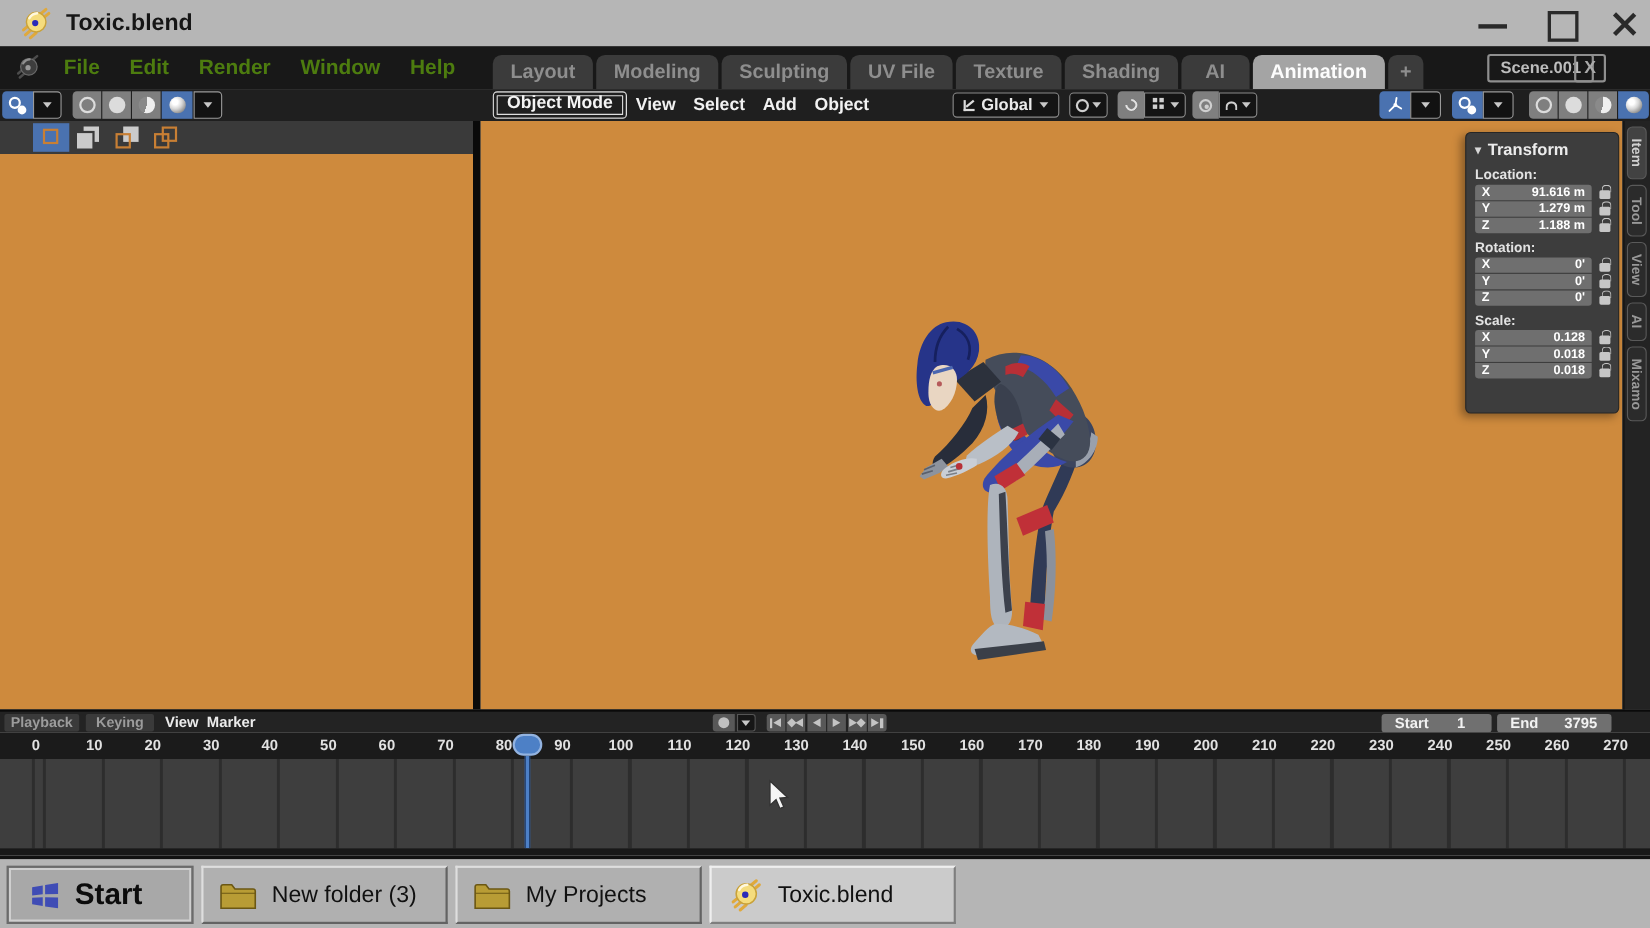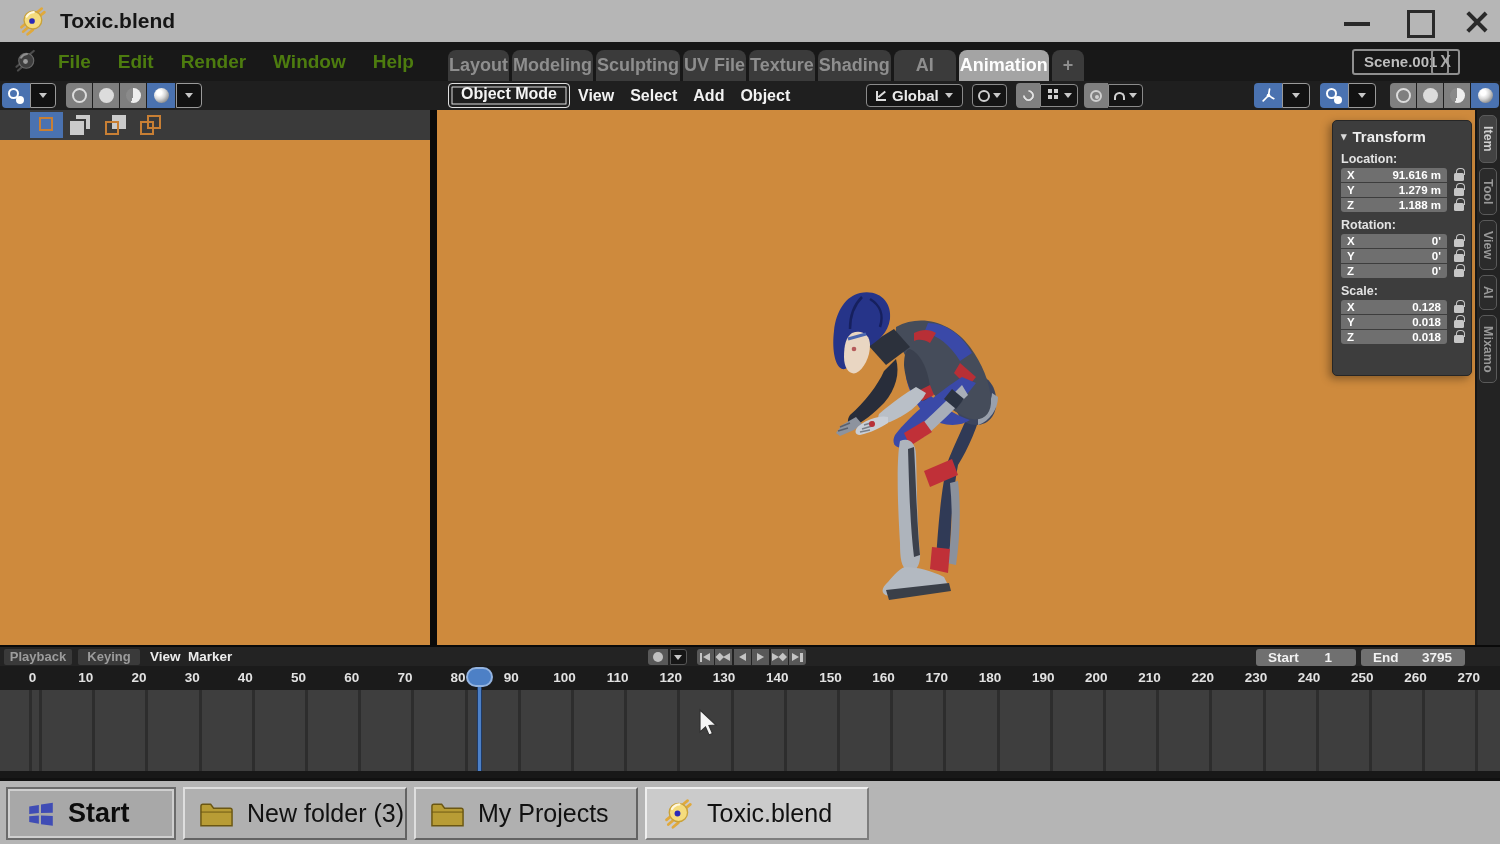--- a/index.html
+++ b/index.html
@@ -18,21 +18,21 @@
   #btn-close { left:1456px; }
   #btn-close i { position:absolute; left:19px; top:9px; width:3.5px; height:26px; background:#2a2a2a; }
   #btn-close i:first-child { transform:rotate(45deg); } #btn-close i:last-child { transform:rotate(-45deg); }
 
   
   #menubar { position:absolute; left:0; top:42px; width:1500px; height:39px; background:#181818; }
   #menubar .by-icon-dark { position:absolute; left:12px; top:6px; width:27px; height:27px; }
   #menubar-menus { position:absolute; left:58px; top:0; height:39px; display:flex; gap:27px; align-items:center; }
   .menu-item { color:#4d7c0f; font-size:19px; font-weight:600; cursor:default; }
   #workspace-tabs { position:absolute; left:448px; bottom:0; display:flex; align-items:flex-end; }
-  .ws-tab { height:31px; line-height:31px; padding:0 1px; margin-right:3px; background:#3b3b3b; color:#8e8e8e;
+  .ws-tab { height:31px; line-height:31px; padding:0 16px; margin-right:3px; background:#3b3b3b; color:#8e8e8e;
             font-size:18px; font-weight:600; border-radius:8px 8px 0 0; white-space:nowrap; }
   .ws-tab.active { background:#a4a4a4; color:#fdfdfd; }
   .ws-tab.wide { min-width:62px; text-align:center; }
   .ws-tab.plus { padding:0 11px; }
   #scene-box { position:absolute; left:1352px; top:7px; height:26px; line-height:22px; padding:0 10px;
                border:2px solid #8f8f8f; border-radius:3px; color:#bdbdbd; font-size:15px; font-weight:600; }
   #scene-close { position:absolute; left:1431px; top:7px; width:29px; height:26px; line-height:22px; text-align:center;
                  border:2px solid #8f8f8f; border-radius:3px; color:#a9a9a9; font-size:16px; font-weight:600; }
 
   
@@ -146,21 +146,21 @@
   #start-btn { position:absolute; left:6px; top:6px; width:170px; height:53px; background:#a8a8a8;
                border:2.5px solid #6b6b6b; box-shadow:inset 0 0 0 2px #cfcfcf; display:flex; align-items:center; gap:12px; padding-left:18px; }
   #start-btn .win-svg { width:30px; height:30px; }
   #start-label { font-size:27px; font-weight:800; color:#0c0c0c; }
   #taskbar-buttons { position:absolute; left:183px; top:6px; display:flex; gap:7px; }
   .task-btn { width:224px; height:53px; background:#b0b0b0; border-top:2.5px solid #dedede; border-left:2.5px solid #dedede;
               border-bottom:2.5px solid #636363; border-right:2.5px solid #636363; display:flex; align-items:center; gap:13px; padding-left:14px; }
   .task-btn.active { background:#cbcbcb; border-top-color:#efefef; border-left-color:#efefef; border-bottom-color:#7e7e7e; border-right-color:#7e7e7e; }
   .task-btn .folder-icon { width:35px; height:28px; }
   .task-btn .by-icon { width:33px; height:33px; }
-  .task-label { font-size:25px; font-weight:500; color:#111; white-space:nowrap; }
+  .task-label { font-size:21px; font-weight:500; color:#111; white-space:nowrap; }
   #tray { position:absolute; left:1268px; top:5px; width:222px; height:55px; background:#bebebe;
           border:2px solid #8f8f8f; box-shadow:inset 0 0 0 2px #dadada; display:flex; align-items:center; gap:16px; padding-left:24px; }
   #tray .spk-svg { width:36px; height:30px; } #tray .vred-svg { width:30px; height:27px; }
   #tray-clock { font-size:27px; font-weight:500; color:#0e0e0e; margin-left:18px; letter-spacing:1px; }
 </style>
 </head>
 <body>
 
 <div id="root">
 

